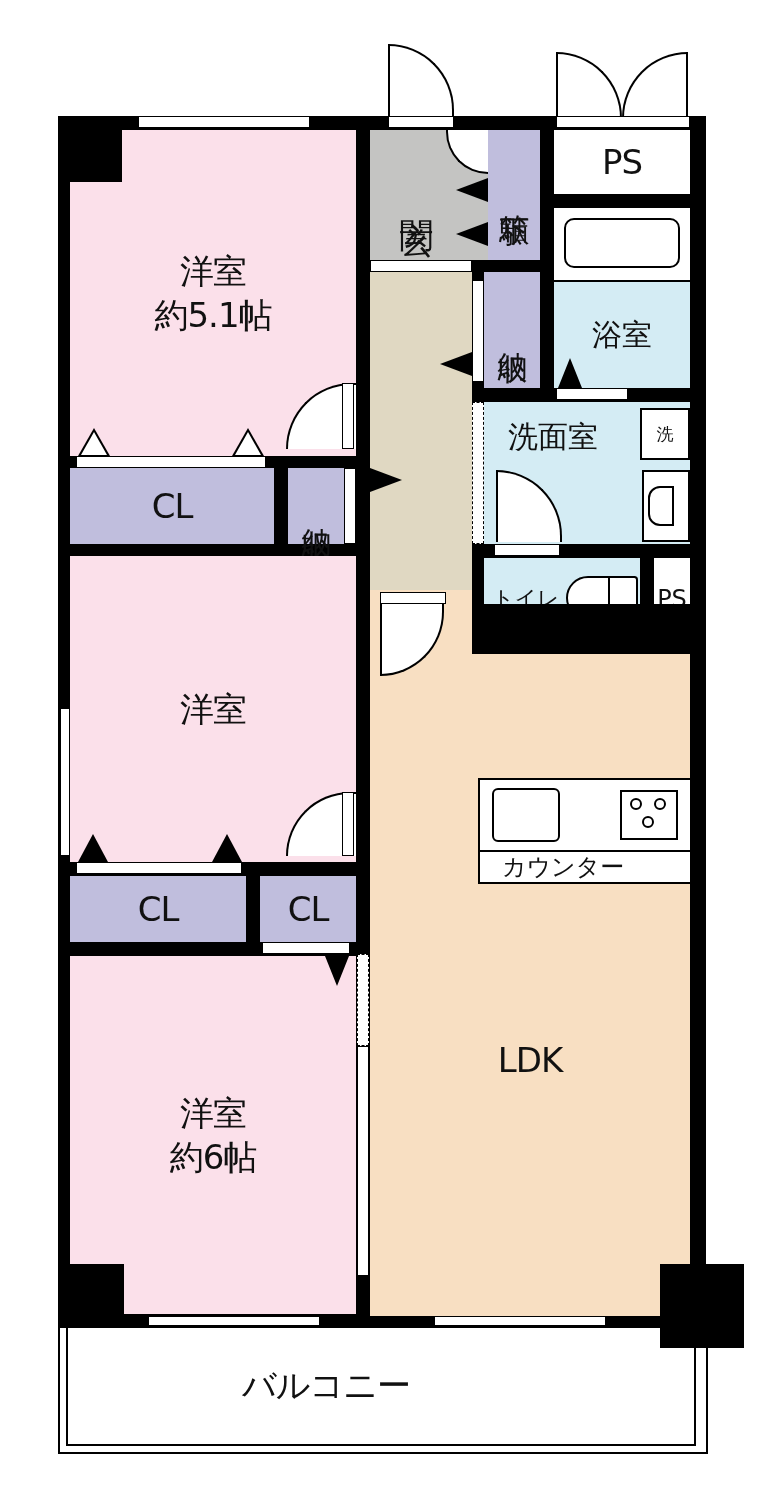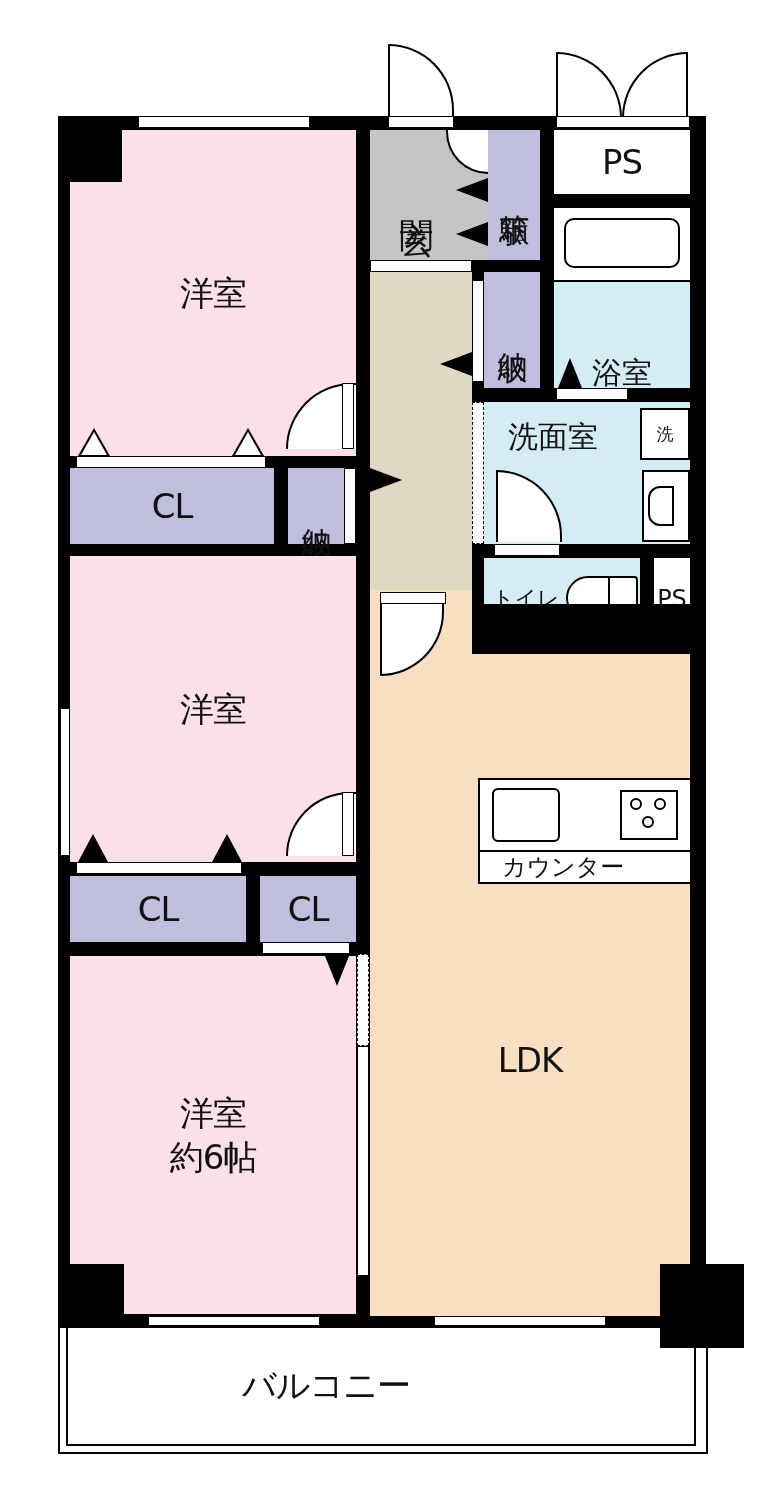--- a/index.html
+++ b/index.html
@@ -20,20 +20,21 @@
 <div class="abs" style="left:58px;top:1318px;width:650px;height:136px;border:2px solid #000;background:#fff;"></div>
 <div class="abs" style="left:66px;top:1318px;width:630px;height:128px;border:2px solid #000;border-top:none;"></div>
 <div class="abs room" style="left:66px;top:1340px;width:520px;height:90px;">
   <span class="lbl">バルコニー</span>
 </div>
 
 <div class="abs wall" style="left:58px;top:116px;width:648px;height:1212px;"></div>
 
 <div class="abs room" style="left:70px;top:130px;width:286px;height:326px;background:#fbe0ea;">
   <span class="lbl">洋室</span>
+  <span class="lbl">約5.1帖</span>
 </div>
 <div class="abs wall" style="left:70px;top:130px;width:52px;height:52px;"></div>
 <div class="abs win" style="left:138px;top:116px;width:172px;height:12px;"></div>
 
 <div class="abs door-arc" style="left:286px;top:383px;width:70px;height:66px;border-radius:70px 0 0 0;border-right:none;border-bottom:none;"></div>
 <div class="abs win" style="left:342px;top:383px;width:12px;height:66px;"></div>
 
 <div class="abs win" style="left:76px;top:456px;width:190px;height:12px;"></div>
 <div class="abs" style="left:78px;top:428px;width:0;height:0;border-left:16px solid transparent;border-right:16px solid transparent;border-bottom:28px solid #000;"></div>
 <div class="abs" style="left:81px;top:432px;width:0;height:0;border-left:13px solid transparent;border-right:13px solid transparent;border-bottom:23px solid #fff;"></div>
@@ -104,21 +105,21 @@
 
 <div class="abs room" style="left:554px;top:130px;width:136px;height:64px;background:#fff;">
   <span class="lbl">PS</span>
 </div>
 <div class="abs door-arc" style="left:556px;top:52px;width:66px;height:66px;border-radius:0 66px 0 0;border-bottom:none;"></div>
 <div class="abs door-arc" style="left:622px;top:52px;width:66px;height:66px;border-radius:66px 0 0 0;border-bottom:none;"></div>
 <div class="abs win" style="left:556px;top:116px;width:134px;height:12px;"></div>
 
 <div class="abs" style="left:554px;top:208px;width:136px;height:72px;background:#fff;"></div>
 <div class="abs" style="left:564px;top:218px;width:116px;height:50px;border:2px solid #000;border-radius:10px;background:#fff;"></div>
-<div class="abs room" style="left:554px;top:282px;width:136px;height:106px;background:#d4ecf4;justify-content:flex-end;">
+<div class="abs room" style="left:554px;top:282px;width:136px;height:106px;background:#d4ecf4;">
   <span class="lbl-sm" style="font-size:30px;">浴室</span>
 </div>
 <div class="abs" style="left:558px;top:358px;border-left:12px solid transparent;border-right:12px solid transparent;border-bottom:30px solid #000;"></div>
 <div class="abs win" style="left:556px;top:388px;width:72px;height:12px;"></div>
 
 <div class="abs room" style="left:484px;top:402px;width:206px;height:142px;background:#d4ecf4;align-items:flex-start;justify-content:flex-start;padding:20px 0 0 24px;">
   <span class="lbl-sm" style="font-size:30px;">洗面室</span>
 </div>
 <div class="abs room" style="left:640px;top:408px;width:50px;height:52px;background:#fff;border:2px solid #000;">
   <span style="font-size:17px;">洗</span>

